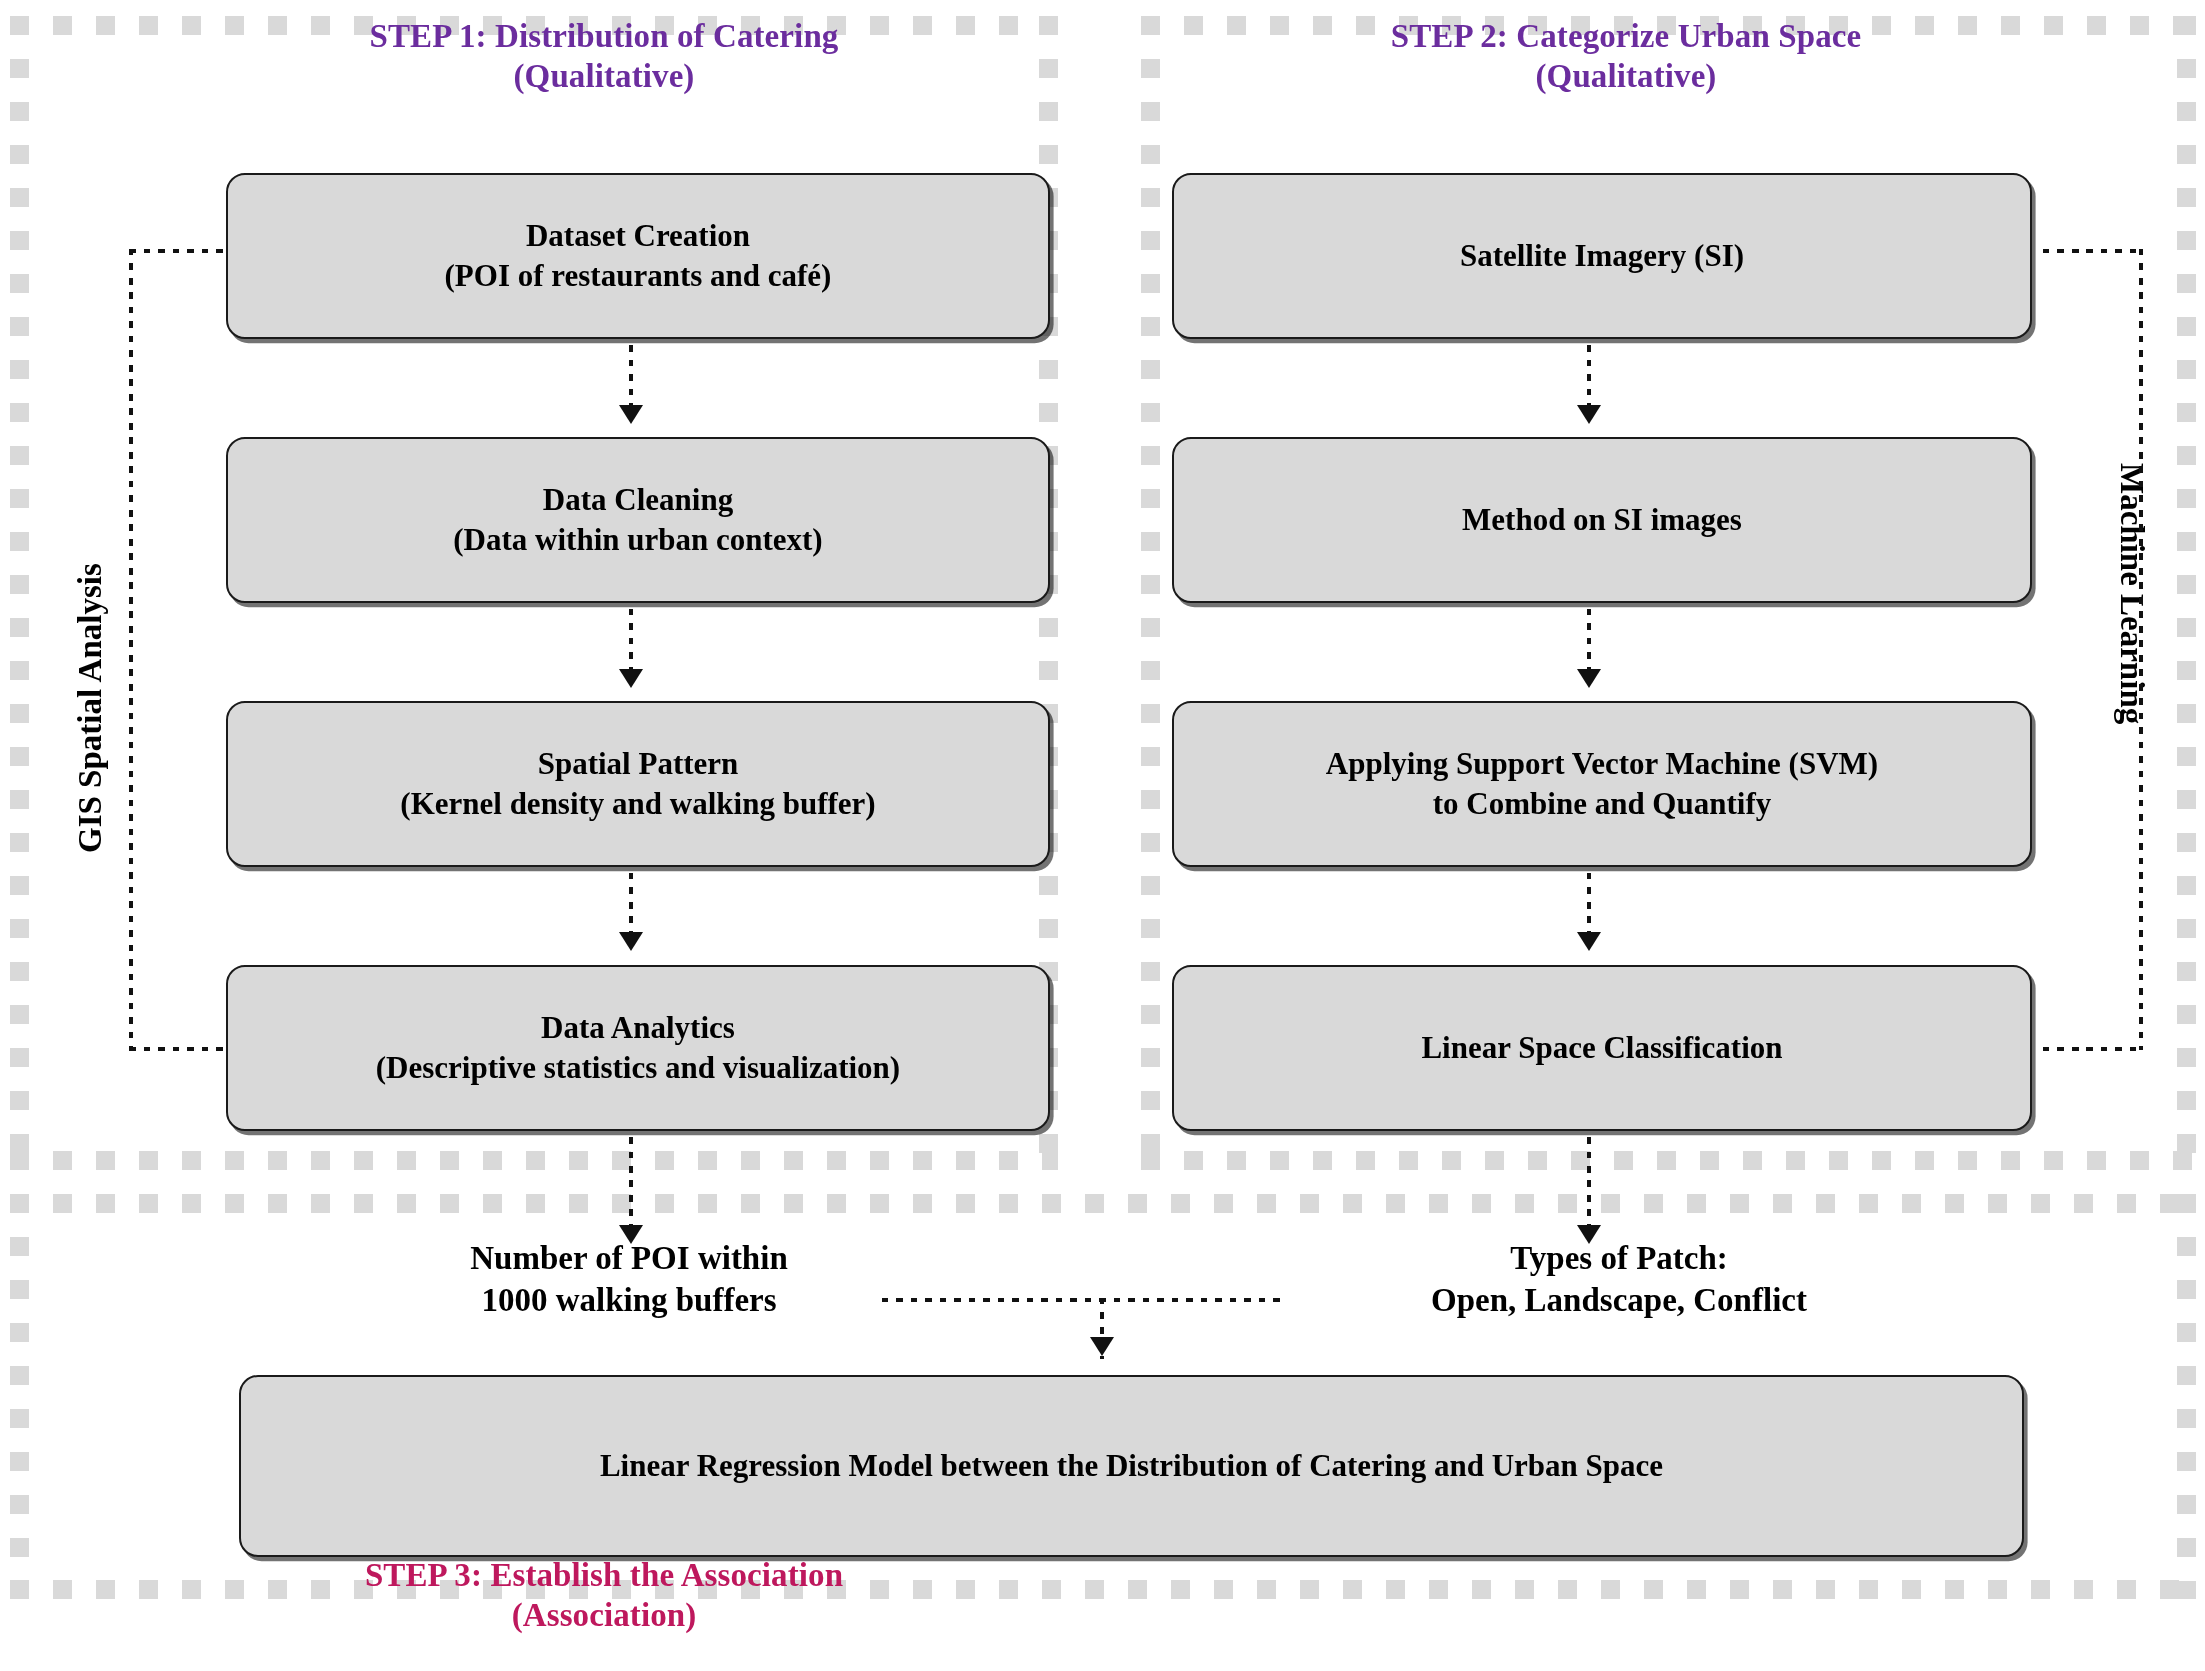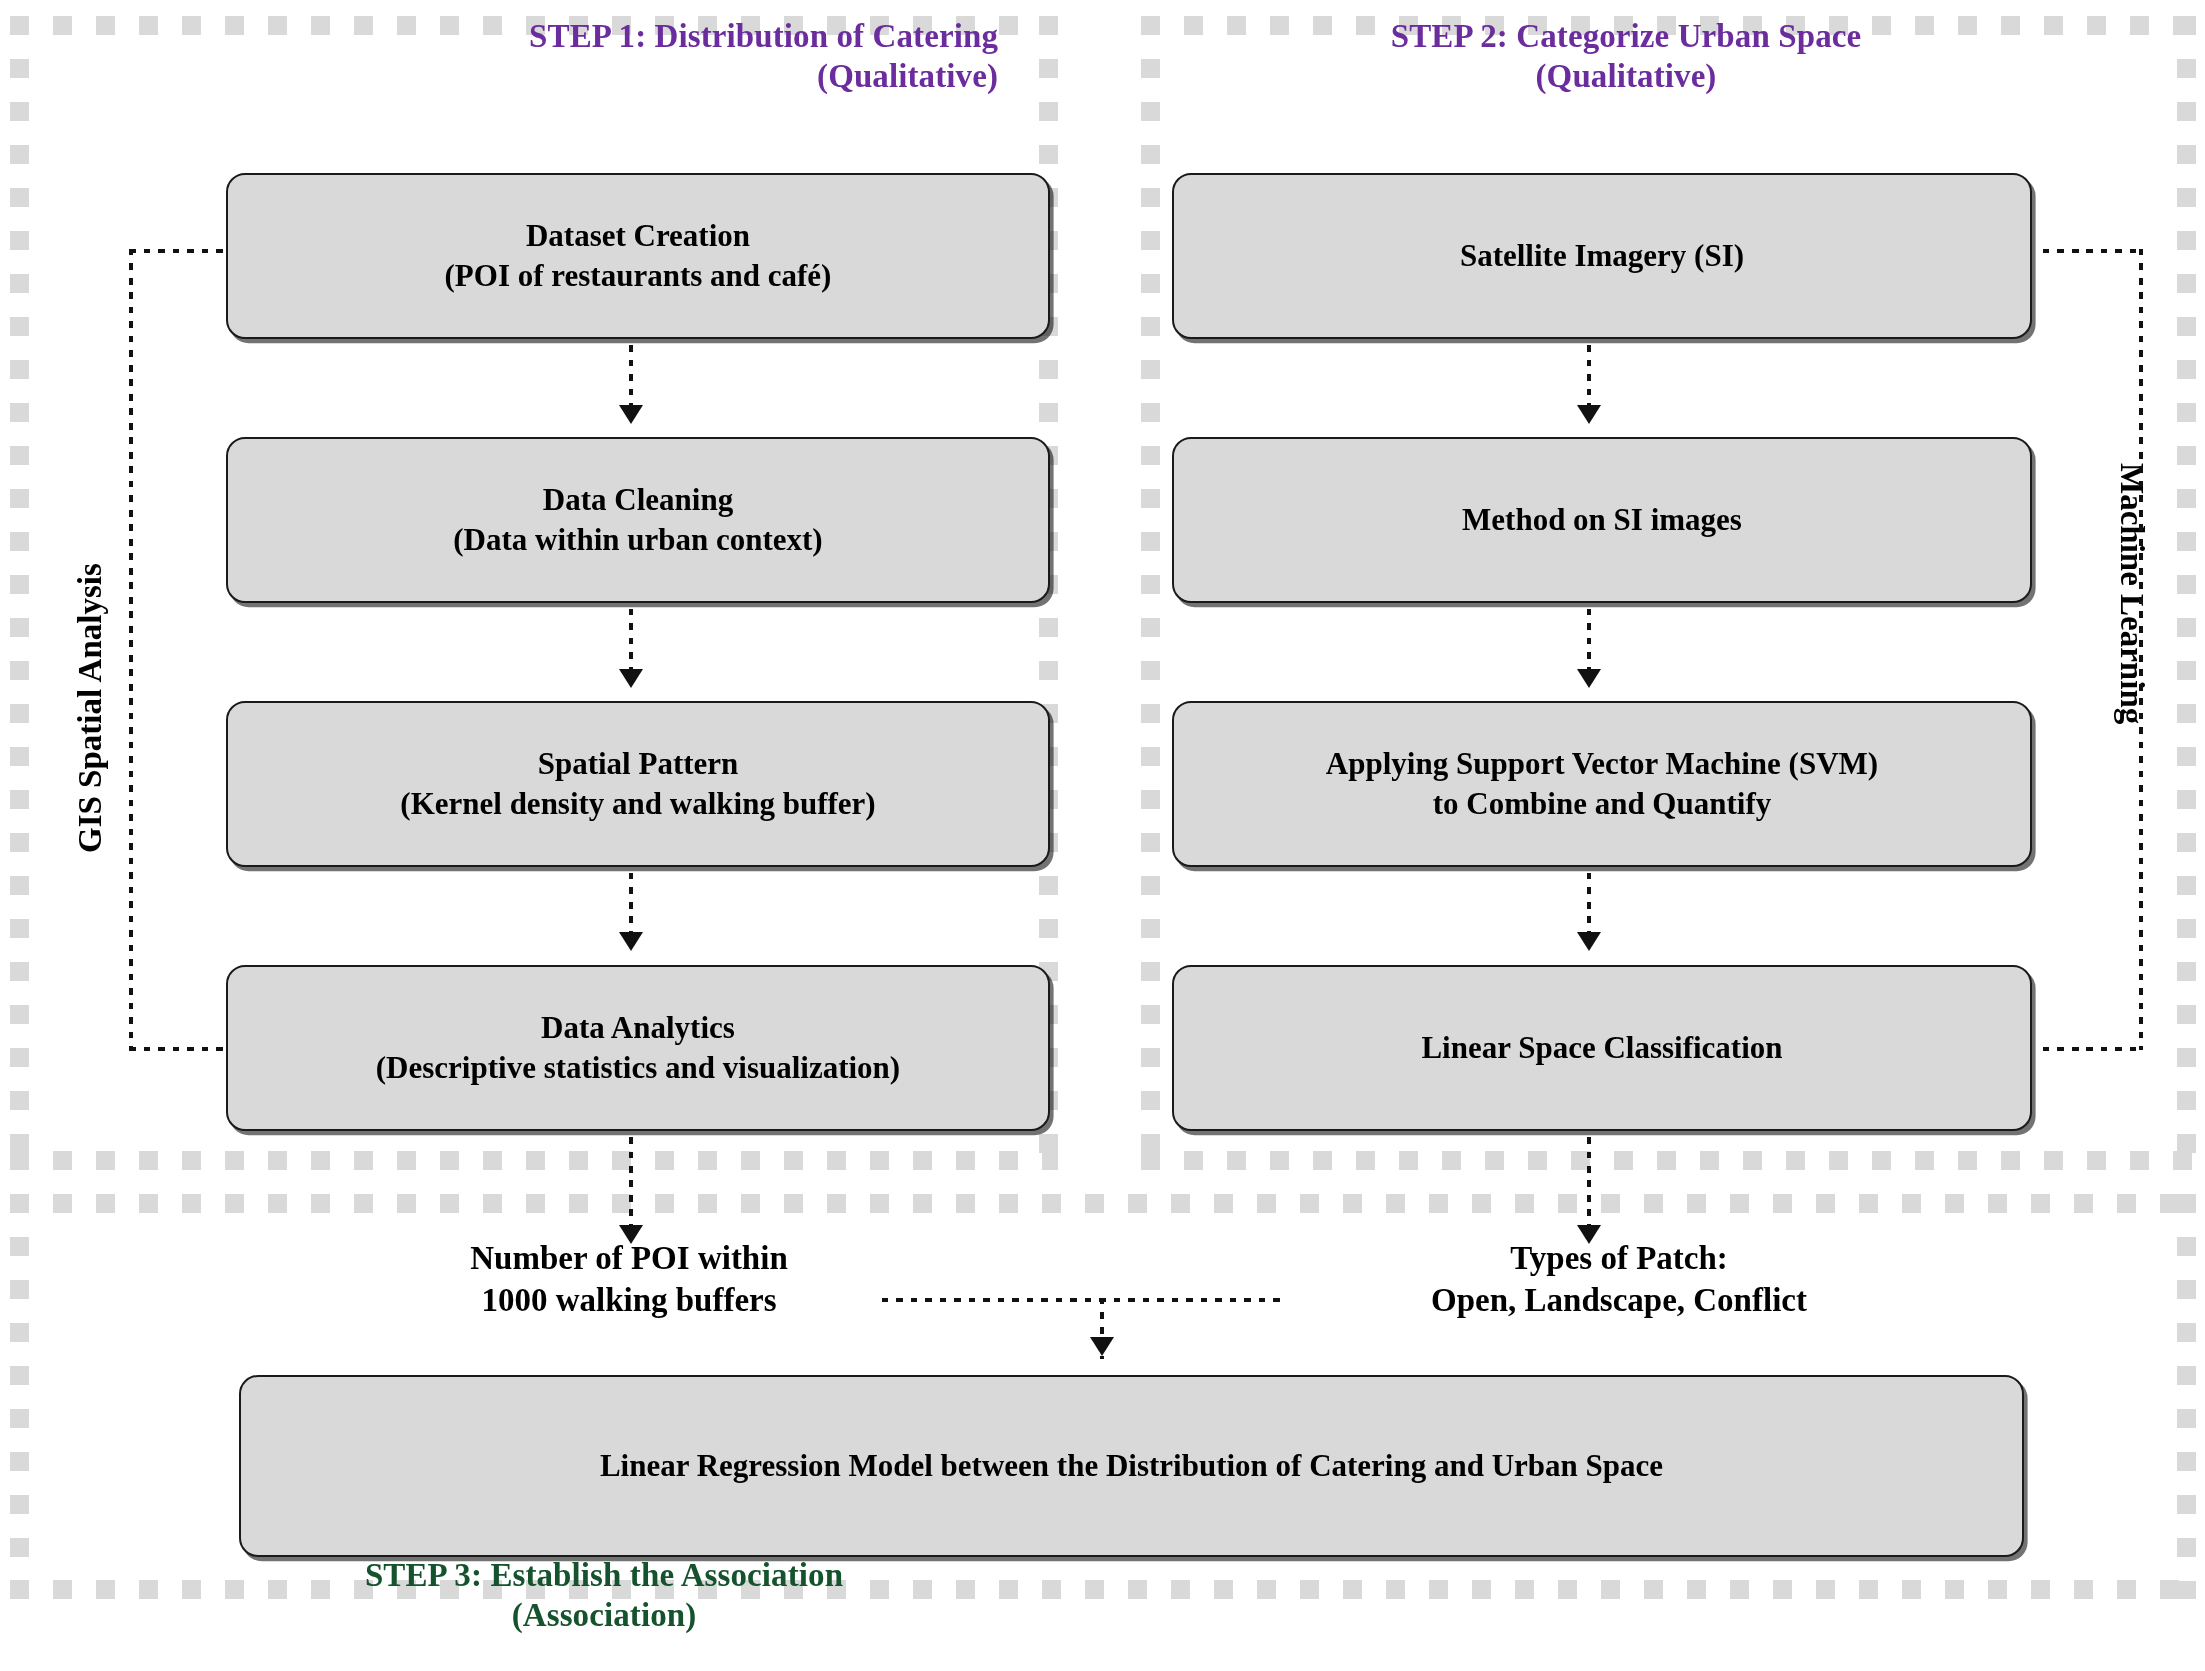--- a/index.html
+++ b/index.html
@@ -110,21 +110,21 @@
   <div class="dash-h" style="left:1141px;top:16px;width:1055px;"></div>
   <div class="dash-v" style="left:1141px;top:16px;height:1146px;"></div>
   <div class="dash-v" style="left:2177px;top:16px;height:1146px;"></div>
   <div class="dash-h" style="left:1141px;top:1151px;width:1055px;"></div>
 
   <div class="dash-h" style="left:10px;top:1194px;width:2186px;"></div>
   <div class="dash-v" style="left:10px;top:1194px;height:405px;"></div>
   <div class="dash-v" style="left:2177px;top:1194px;height:405px;"></div>
   <div class="dash-h" style="left:10px;top:1580px;width:2186px;"></div>
 
-  <div class="step-title" style="left:210px;top:16px;width:788px;color:#6B2D9E;text-align:right;">
+  <div class="step-title" style="left:210px;top:16px;width:788px;color:#6B2D9E;">
     <div>STEP 1: Distribution of Catering</div>
     <div>(Qualitative)</div>
   </div>
 
   <div class="step-title" style="left:1185px;top:16px;width:882px;color:#6B2D9E;">
     <div>STEP 2: Categorize Urban Space</div>
     <div>(Qualitative)</div>
   </div>
 
   <div class="side-label rot-ccw" style="left:72px;top:853px;">
@@ -233,19 +233,19 @@
   <div class="hconn" style="left:882px;top:1298px;width:405px;"></div>
   <div class="conn" style="left:1100px;top:1298px;height:61px;"></div>
   <div class="arrow-head" style="left:1090px;top:1337px;"></div>
 
   <div class="node" style="left:239px;top:1375px;width:1785px;height:182px;">
     <div>
       <span>Linear Regression Model between the Distribution of Catering and Urban Space</span>
     </div>
   </div>
 
-  <div class="step-title" style="left:210px;top:1555px;width:788px;color:#14532d;text-align:center;">
+  <div class="step-title" style="left:210px;top:1555px;width:788px;color:#be185d;text-align:center;">
     <div>STEP 3: Establish the Association</div>
     <div>(Association)</div>
   </div>
 
 </div>
 
 
 </body></html>

